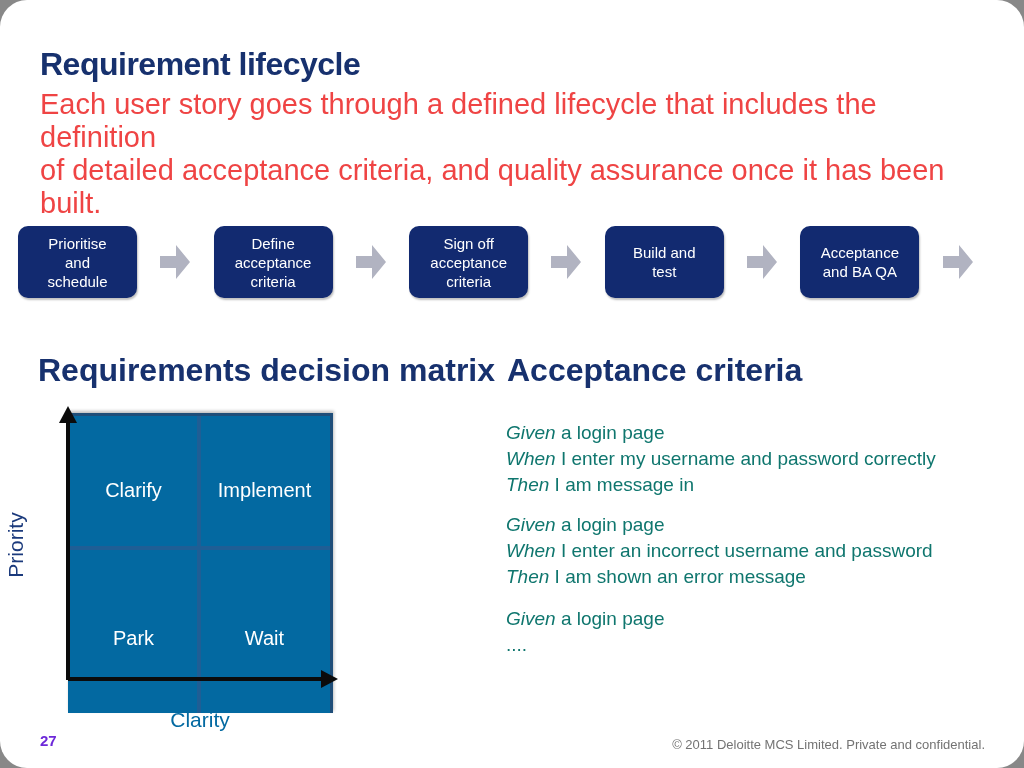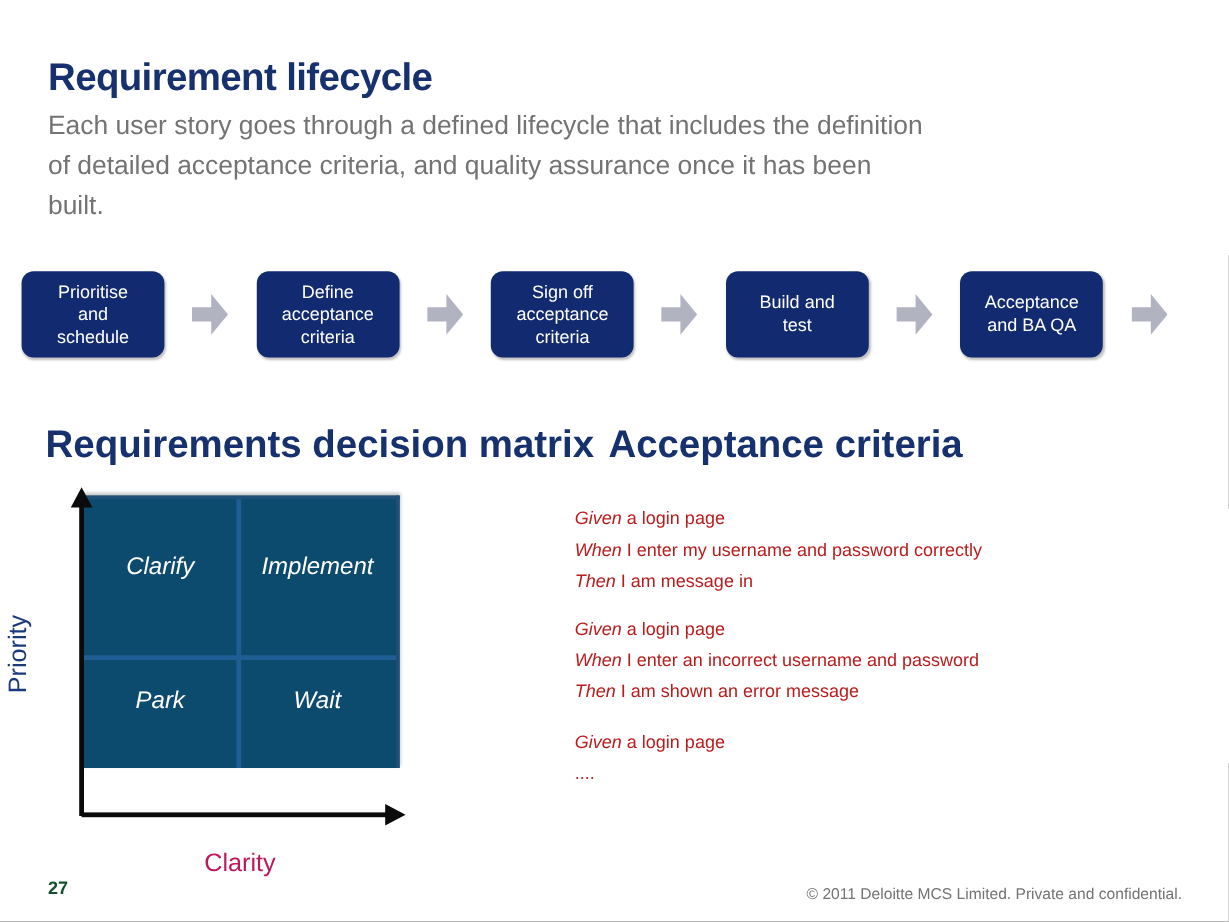--- a/index.html
+++ b/index.html
@@ -1,28 +1,29 @@
 <!DOCTYPE html>
 <html><head>
 <meta charset="utf-8">
 <style>
   html,body{margin:0;padding:0;background:#888;}
   .slide{
     position:relative; width:1024px; height:768px; background:#ffffff;
     font-family:"Liberation Sans", sans-serif; overflow:hidden; margin:0 auto;
     color:#17316e;
+    border-radius:27px;
   }
   
   .title{
     position:absolute; left:40px; top:46px; font-size:32px; font-weight:bold;
     color:#17316e; letter-spacing:-0.5px;
   }
   .subtitle{
     position:absolute; left:40px; top:88px; width:960px;
-    font-size:22px; line-height:33px; color:#737373;
+    font-size:29px; line-height:33px; color:#ef4444;
   }
   
   .flow{
     position:absolute; left:18px; top:226px; width:978px; height:72px;
     display:flex; align-items:center; justify-content:space-between;
   }
   .flow-box{
     width:119px; height:72px; flex:0 0 auto; background:#122a70;
     border-radius:10px; color:#ffffff; display:flex; flex-direction:column;
     align-items:center; justify-content:center; text-align:center;
@@ -30,23 +31,23 @@
     box-shadow:1px 2px 2px rgba(0,0,0,0.25);
   }
   .flow-arrow{
     flex:1 1 auto; display:flex; align-items:center; justify-content:center;
   }
   
   .section-heading{
     position:absolute; top:352px; font-size:32px; font-weight:bold; color:#17316e;
   }
   .matrix{
-    position:absolute; left:68px; top:413px; width:265px; height:227px;
-    background:#0c4a6e; border-top:3px solid #1f4e79; border-right:3px solid #1f4e79;
-    box-sizing:border-box; box-shadow:1px -2px 3px rgba(0,0,0,0.25);font-style:italic;
+    position:absolute; left:68px; top:413px; width:265px; height:300px;
+    background:#0369a1; border-top:3px solid #1f4e79; border-right:3px solid #1f4e79;
+    box-sizing:border-box; box-shadow:1px -2px 3px rgba(0,0,0,0.25);
   }
   .matrix-divider-v{
     position:absolute; left:129px; top:0; width:4px; height:100%; background:#1f5e95;
   }
   .matrix-divider-h{
     position:absolute; left:0; top:130px; width:100%; height:4px; background:#1f5e95;
   }
   .matrix-grid{
     position:absolute; left:0; top:0; width:100%; height:100%;
     display:grid; grid-template-columns:1fr 1fr; grid-template-rows:1fr 1fr;
@@ -71,31 +72,31 @@
     border-top:9px solid transparent; border-bottom:9px solid transparent;
     border-left:17px solid #0b0b0b;
   }
   .y-axis-label{
     position:absolute; left:-44px; top:533px; width:120px; text-align:center;
     transform:rotate(-90deg); transform-origin:center;
     font-size:21px; color:#1b3a7c;
   }
   .x-axis-label{
     position:absolute; left:140px; top:708px; width:120px; text-align:center;
-    font-size:21px; color:#be185d;
+    font-size:21px; color:#0369a1;
   }
   
   .ac-block{
-    position:absolute; left:479px; width:480px;
-    font-size:15px; line-height:26px; color:#b91c1c;
+    position:absolute; left:506px; width:480px;
+    font-size:19px; line-height:26px; color:#0f766e;
   }
   .ac-block .kw{ font-style:italic; }
   
   .page-number{
-    position:absolute; left:40px; top:732px; font-size:15px; font-weight:bold; color:#14532d;
+    position:absolute; left:40px; top:732px; font-size:15px; font-weight:bold; color:#6d28d9;
   }
   .footer-text{
     position:absolute; right:39px; top:737px; font-size:13px; color:#737373;
   }
 </style>
 </head>
 <body>
 
 <div class="slide">
 

